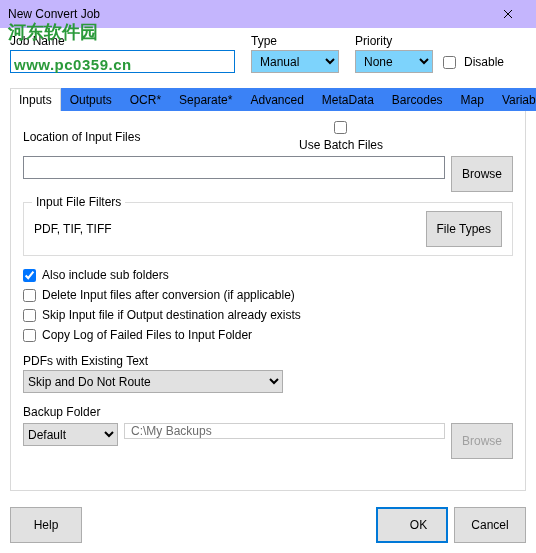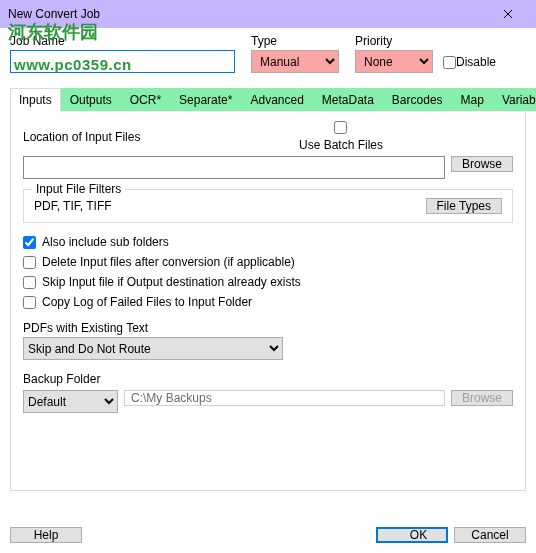--- a/index.html
+++ b/index.html
@@ -15,41 +15,41 @@
 .row1 { display:flex; gap:10px; }
 .col { display:flex; flex-direction:column; }
 .lbl { color:#000; margin-bottom:2px; }
 
 .jobname-wrap { position: relative; width:225px; }
 .jobname { width:225px; height:23px; border:1px solid #0078d7; padding:2px 4px; }
 .watermark { position:absolute; top:-14px; left:-2px; pointer-events:none; }
 .wm1 { font-size:18px; font-weight:bold; color:#2a9a3a; } 
 .wm2 { position:absolute; top:22px; left:4px; font-size:15px; font-weight:bold; color:#2a9a3a; letter-spacing:0.5px; pointer-events:none; }
 
-select.combo { height:23px; border:1px solid #adadad; background:#fca5a5; padding:0 4px; }
+select.combo { height:23px; border:1px solid #adadad; background:#7dd3fc; padding:0 4px; }
 .type-sel { width:88px; }
 .prio-sel { width:78px; }
 
-.disable-wrap { display:flex; align-items:center; margin-top:17px; gap:0; }
+.disable-wrap { display:flex; align-items:center; margin-top:17px; gap:8px; }
 input[type=checkbox] { width:13px; height:13px; }
 
 .tabs { margin-top:14px; border-bottom:1px solid #d9d9d9; display:flex; }
-.tab { padding:4px 8px; border:1px solid transparent; border-bottom:none; color:#000; cursor:pointer; position:relative; top:1px; background:#86efac; }
+.tab { padding:4px 8px; border:1px solid transparent; border-bottom:none; color:#000; cursor:pointer; position:relative; top:1px; background:#3b82f6; }
 .tab.active { border-color:#d9d9d9; background:#fff; }
 .tab:not(.active) { border-color:transparent; }
 
 .tabpanel { border:1px solid #d9d9d9; border-top:none; padding:10px 12px 28px 12px; min-height:380px; }
 
 .loc-row { display:flex; align-items:center; }
 .loc-lbl { flex:1; }
 .usebatch { display:flex; align-items:center; gap:4px; margin-right:130px;flex-direction:column; }
 
 .loc-input-row { display:flex; gap:6px; margin-top:4px; }
 .loc-input { flex:1; height:23px; border:1px solid #828790; padding:2px 4px; background:#fff; }
-.btn { height:16px; border:1px solid #adadad; background:#e1e1e1; padding:0 10px; cursor:pointer; }
+.btn { height:36px; border:1px solid #adadad; background:#e1e1e1; padding:0 10px; cursor:pointer; }
 .btn:disabled { color:#a0a0a0; }
 .btn.default { border:1px solid #0078d7; box-shadow:0 0 0 1px #0078d7 inset;padding-left:23px; }
 
 .group { border:1px solid #dcdcdc; margin-top:10px; padding:8px 10px; position:relative; }
 .group-title { position:absolute; top:-8px; left:8px; background:#fff; padding:0 4px; color:#000; }
 .filters-row { display:flex; align-items:center; }
 .filters-txt { flex:1; }
 
 .checks { margin-top:12px; display:flex; flex-direction:column; gap:6px; }
 .chk { display:flex; align-items:center; gap:6px; }

